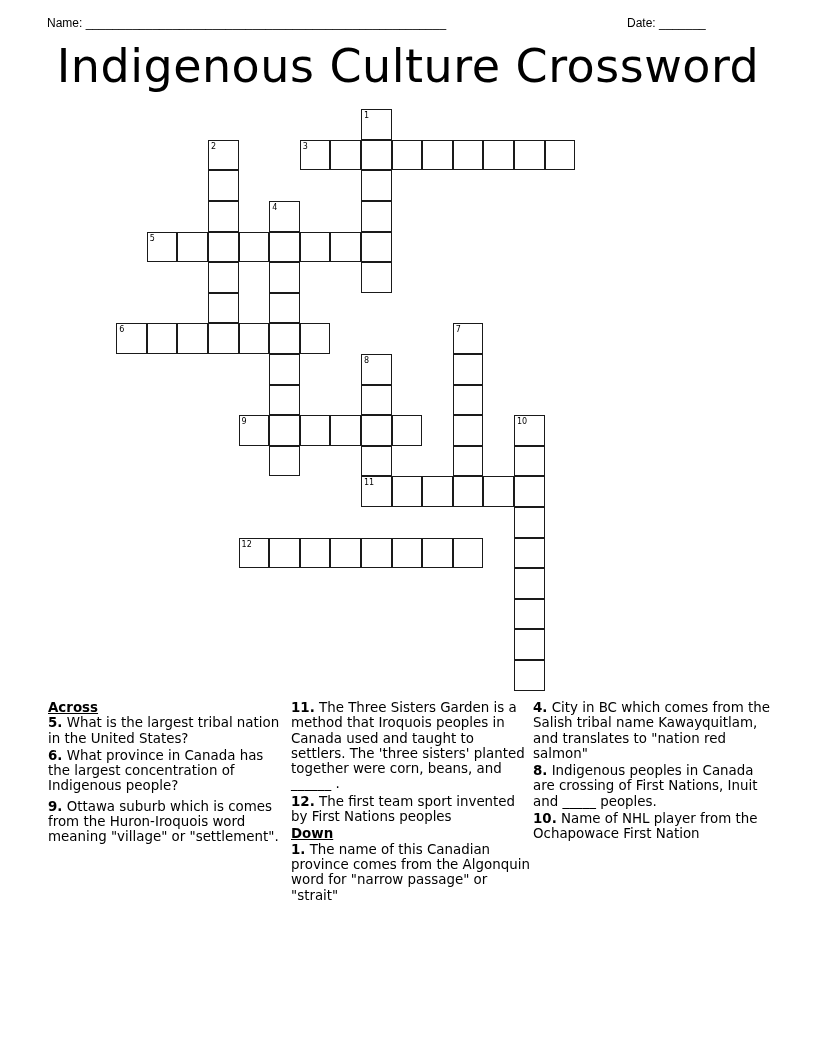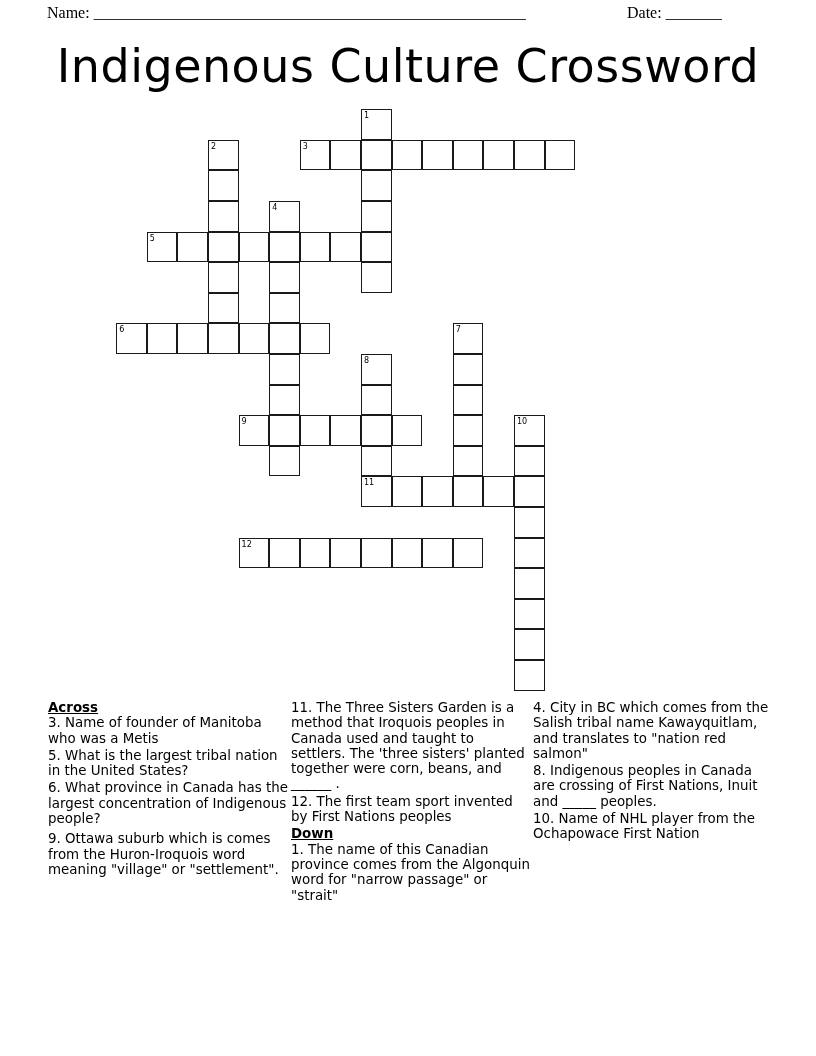--- a/index.html
+++ b/index.html
@@ -1,34 +1,34 @@
 <!DOCTYPE html>
 <html><head>
 <meta charset="utf-8">
 <style>
   html, body { margin: 0; padding: 0; background: #fff; }
   body { width: 816px; height: 1056px; position: relative; overflow: hidden; color: #000; }
-  .header-line { position: absolute; top: 4px; font-family: Liberation Serif, serif; font-size: 16px; line-height: 18px; }
+  .header-line { position: absolute; top: 14px; font-family: Liberation Sans, sans-serif; font-size: 12px; line-height: 18px; }
   #name-line { left: 47px; }
   #date-line { left: 627px; }
   .title { position: absolute; top: 36px; left: 0; width: 816px; text-align: center;
            font-family: "DejaVu Sans", sans-serif; font-size: 46px; line-height: 60px; letter-spacing: 0.5px; }
   .grid { position: absolute; left: 0; top: 0; width: 816px; height: 700px; }
   .cell { position: absolute; width: 30.6px; height: 30.6px; box-sizing: border-box;
           border: 1.6px solid #1a1a1a; background: #fff; margin-left: -0.8px; margin-top: -0.8px; }
   .cell input { width: 100%; height: 100%; border: none; background: transparent; text-align: center;
                 font-family: "DejaVu Sans", sans-serif; font-size: 16px; padding: 0; outline: none; }
   .num { position: absolute; left: 2px; top: 1px; font-family: "DejaVu Sans", sans-serif; font-size: 8px; line-height: 9px; pointer-events: none; }
   .clues { position: absolute; top: 700px; font-family: "DejaVu Sans", sans-serif; font-size: 13.4px; line-height: 15.3px; }
   .col1 { left: 48px; width: 240px; }
   .col2 { left: 291px; width: 240px; }
   .col3 { left: 533px; width: 240px; }
   .clue-head { font-weight: normal; text-decoration: underline; font-weight: bold; }
   .clue { margin: 0 0 2px 0; }
-  .clue b { font-weight: normal; }
+  .clue b { font-weight: bold; }
   .gap { height: 3px; }
 </style>
 </head>
 <body>
 
 <div id="name-line" class="header-line">Name: ______________________________________________________</div>
 <div id="date-line" class="header-line">Date: _______</div>
 
 <div class="title">Indigenous Culture Crossword</div>
 
@@ -105,21 +105,20 @@
     <div class="cell" style="left: 300.6px; top: 538.4px;"><input maxlength="1" style=""></div>
     <div class="cell" style="left: 331.2px; top: 538.4px;"><input maxlength="1" style=""></div>
     <div class="cell" style="left: 361.8px; top: 538.4px;"><input maxlength="1" style=""></div>
     <div class="cell" style="left: 392.4px; top: 538.4px;"><input maxlength="1" style=""></div>
     <div class="cell" style="left: 423px; top: 538.4px;"><input maxlength="1" style=""></div>
     <div class="cell" style="left: 453.6px; top: 538.4px;"><input maxlength="1" style=""></div>
   </div>
 
 <div class="clues col1">
   <div class="clue-head">Across</div>
-  <div class="clue"><b>3.</b><span> Name of founder of Manitoba who was a Metis</span></div>
   <div class="clue"><b>5.</b><span> What is the largest tribal nation in the United States?</span></div>
   <div class="clue"><b>6.</b><span> What province in Canada has the largest concentration of Indigenous people?</span></div>
   <div class="gap"></div>
   <div class="clue"><b>9.</b><span> Ottawa suburb which is comes from the Huron-Iroquois word meaning "village" or "settlement".</span></div>
 </div>
 
 <div class="clues col2">
   <div class="clue"><b>11.</b><span> The Three Sisters Garden is a method that Iroquois peoples in Canada used and taught to settlers. The 'three sisters' planted together were corn, beans, and ______ .</span></div>
   <div class="clue"><b>12.</b><span> The first team sport invented by First Nations peoples</span></div>
   <div class="clue-head">Down</div>

